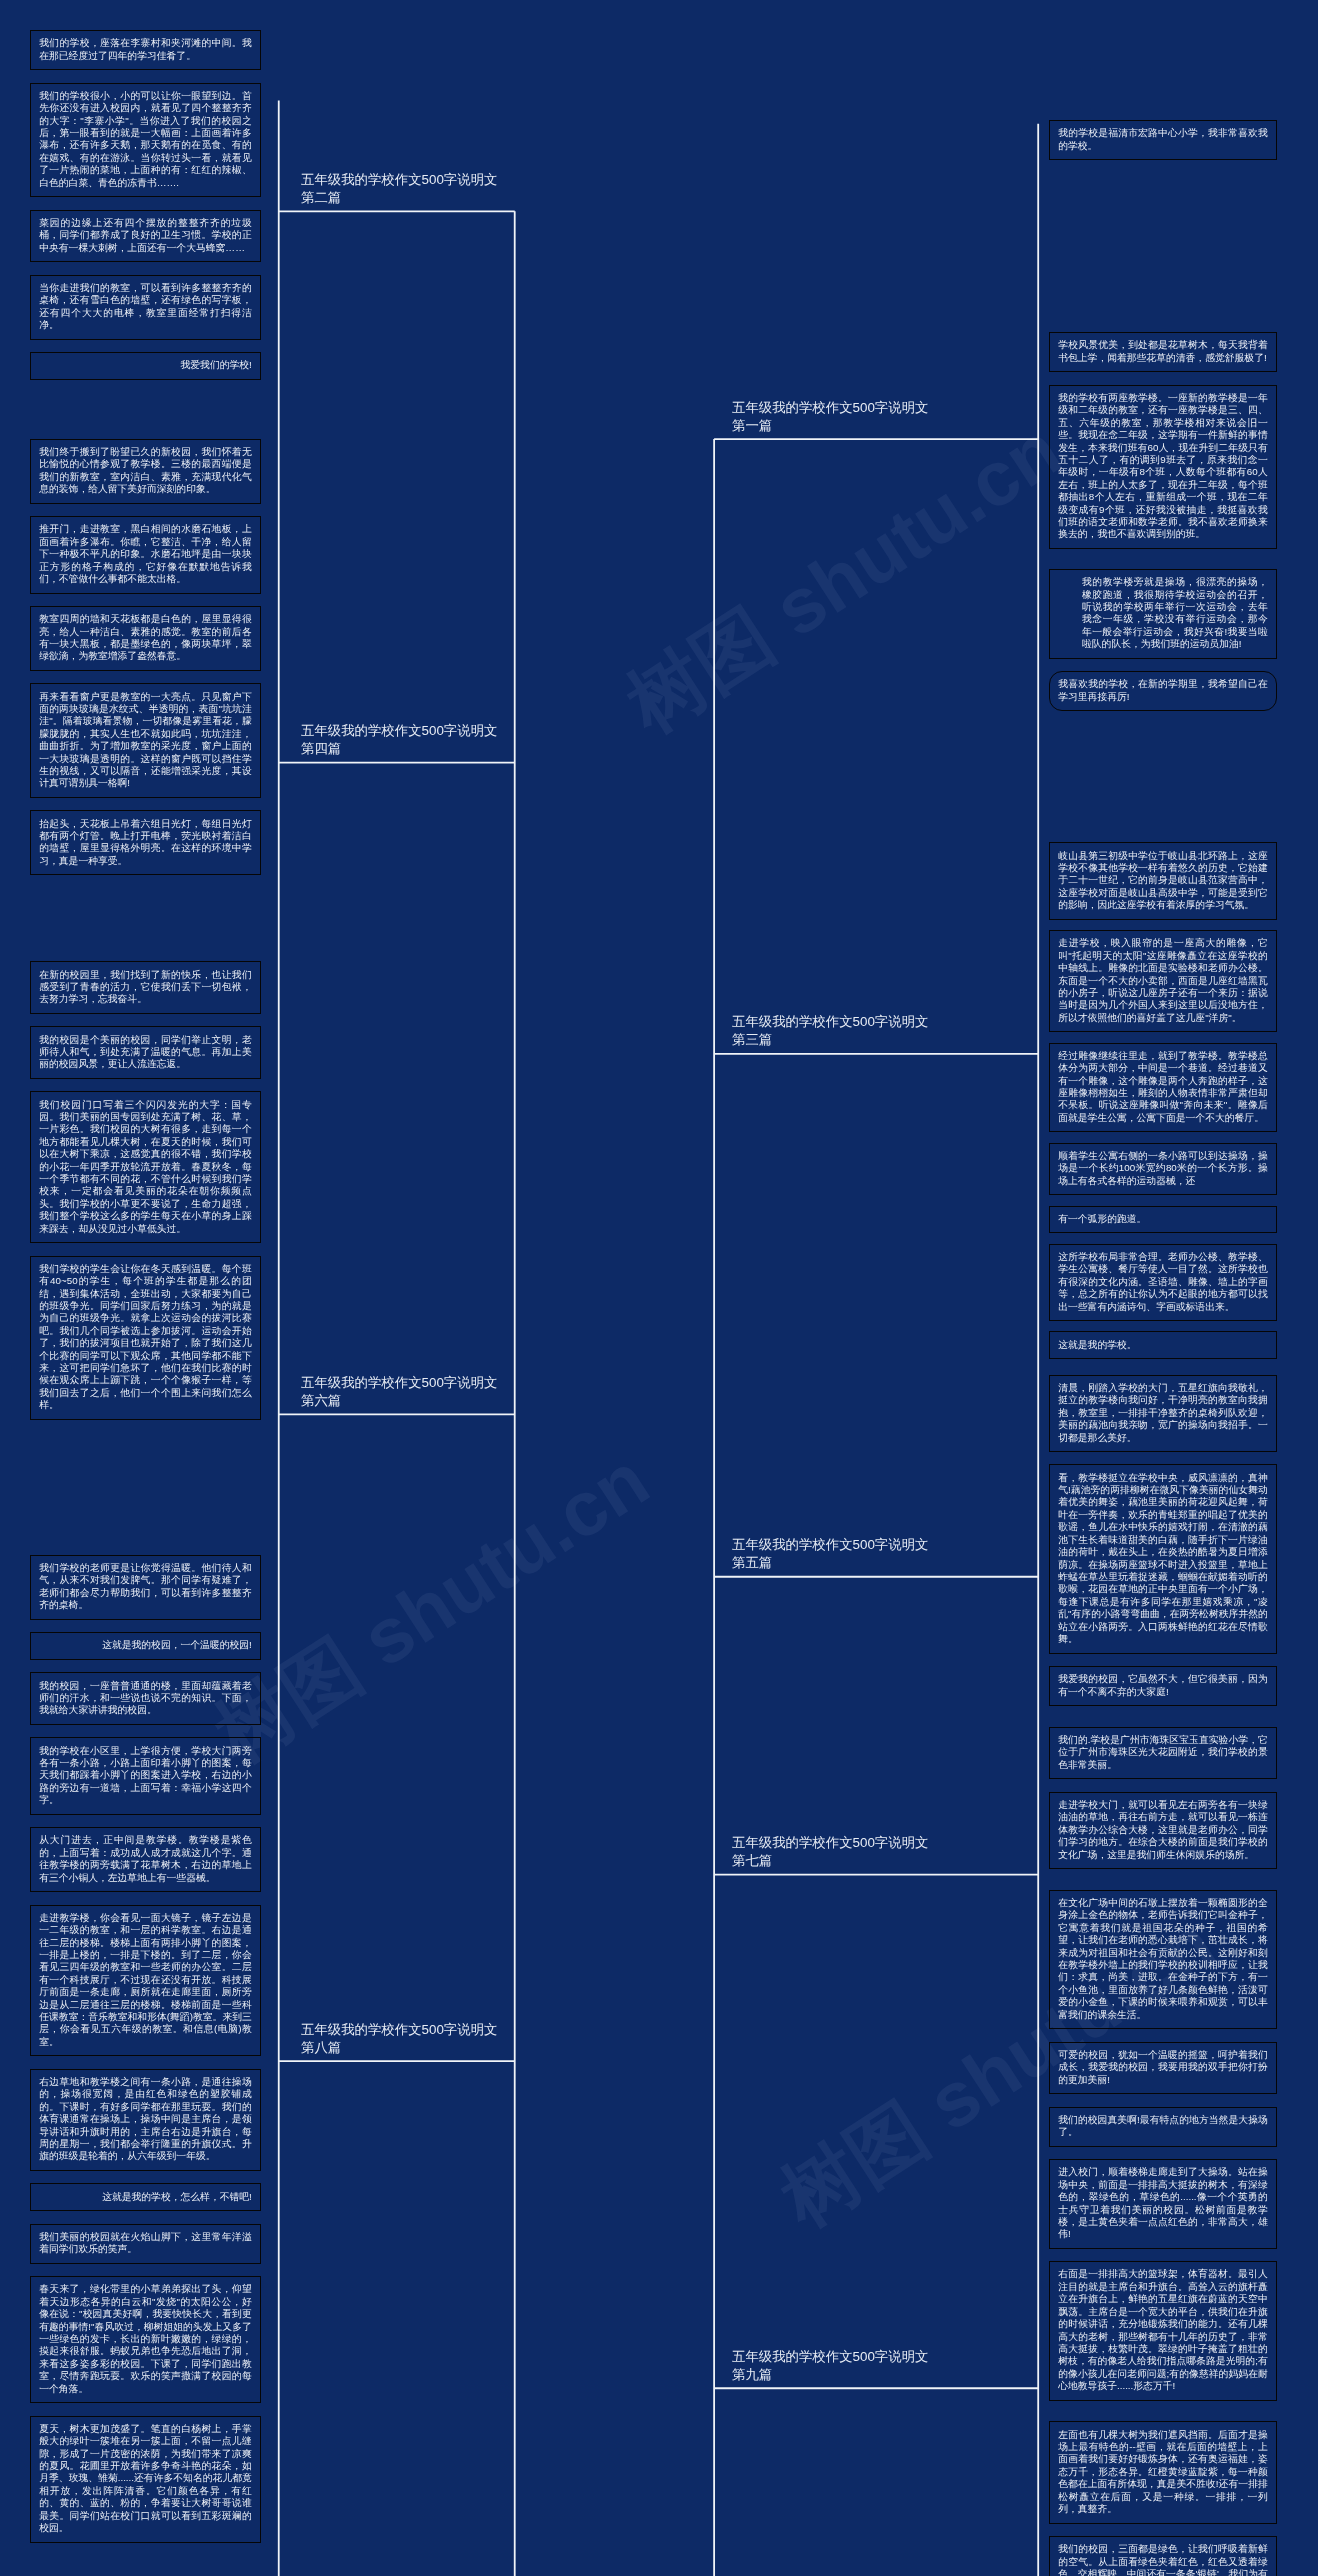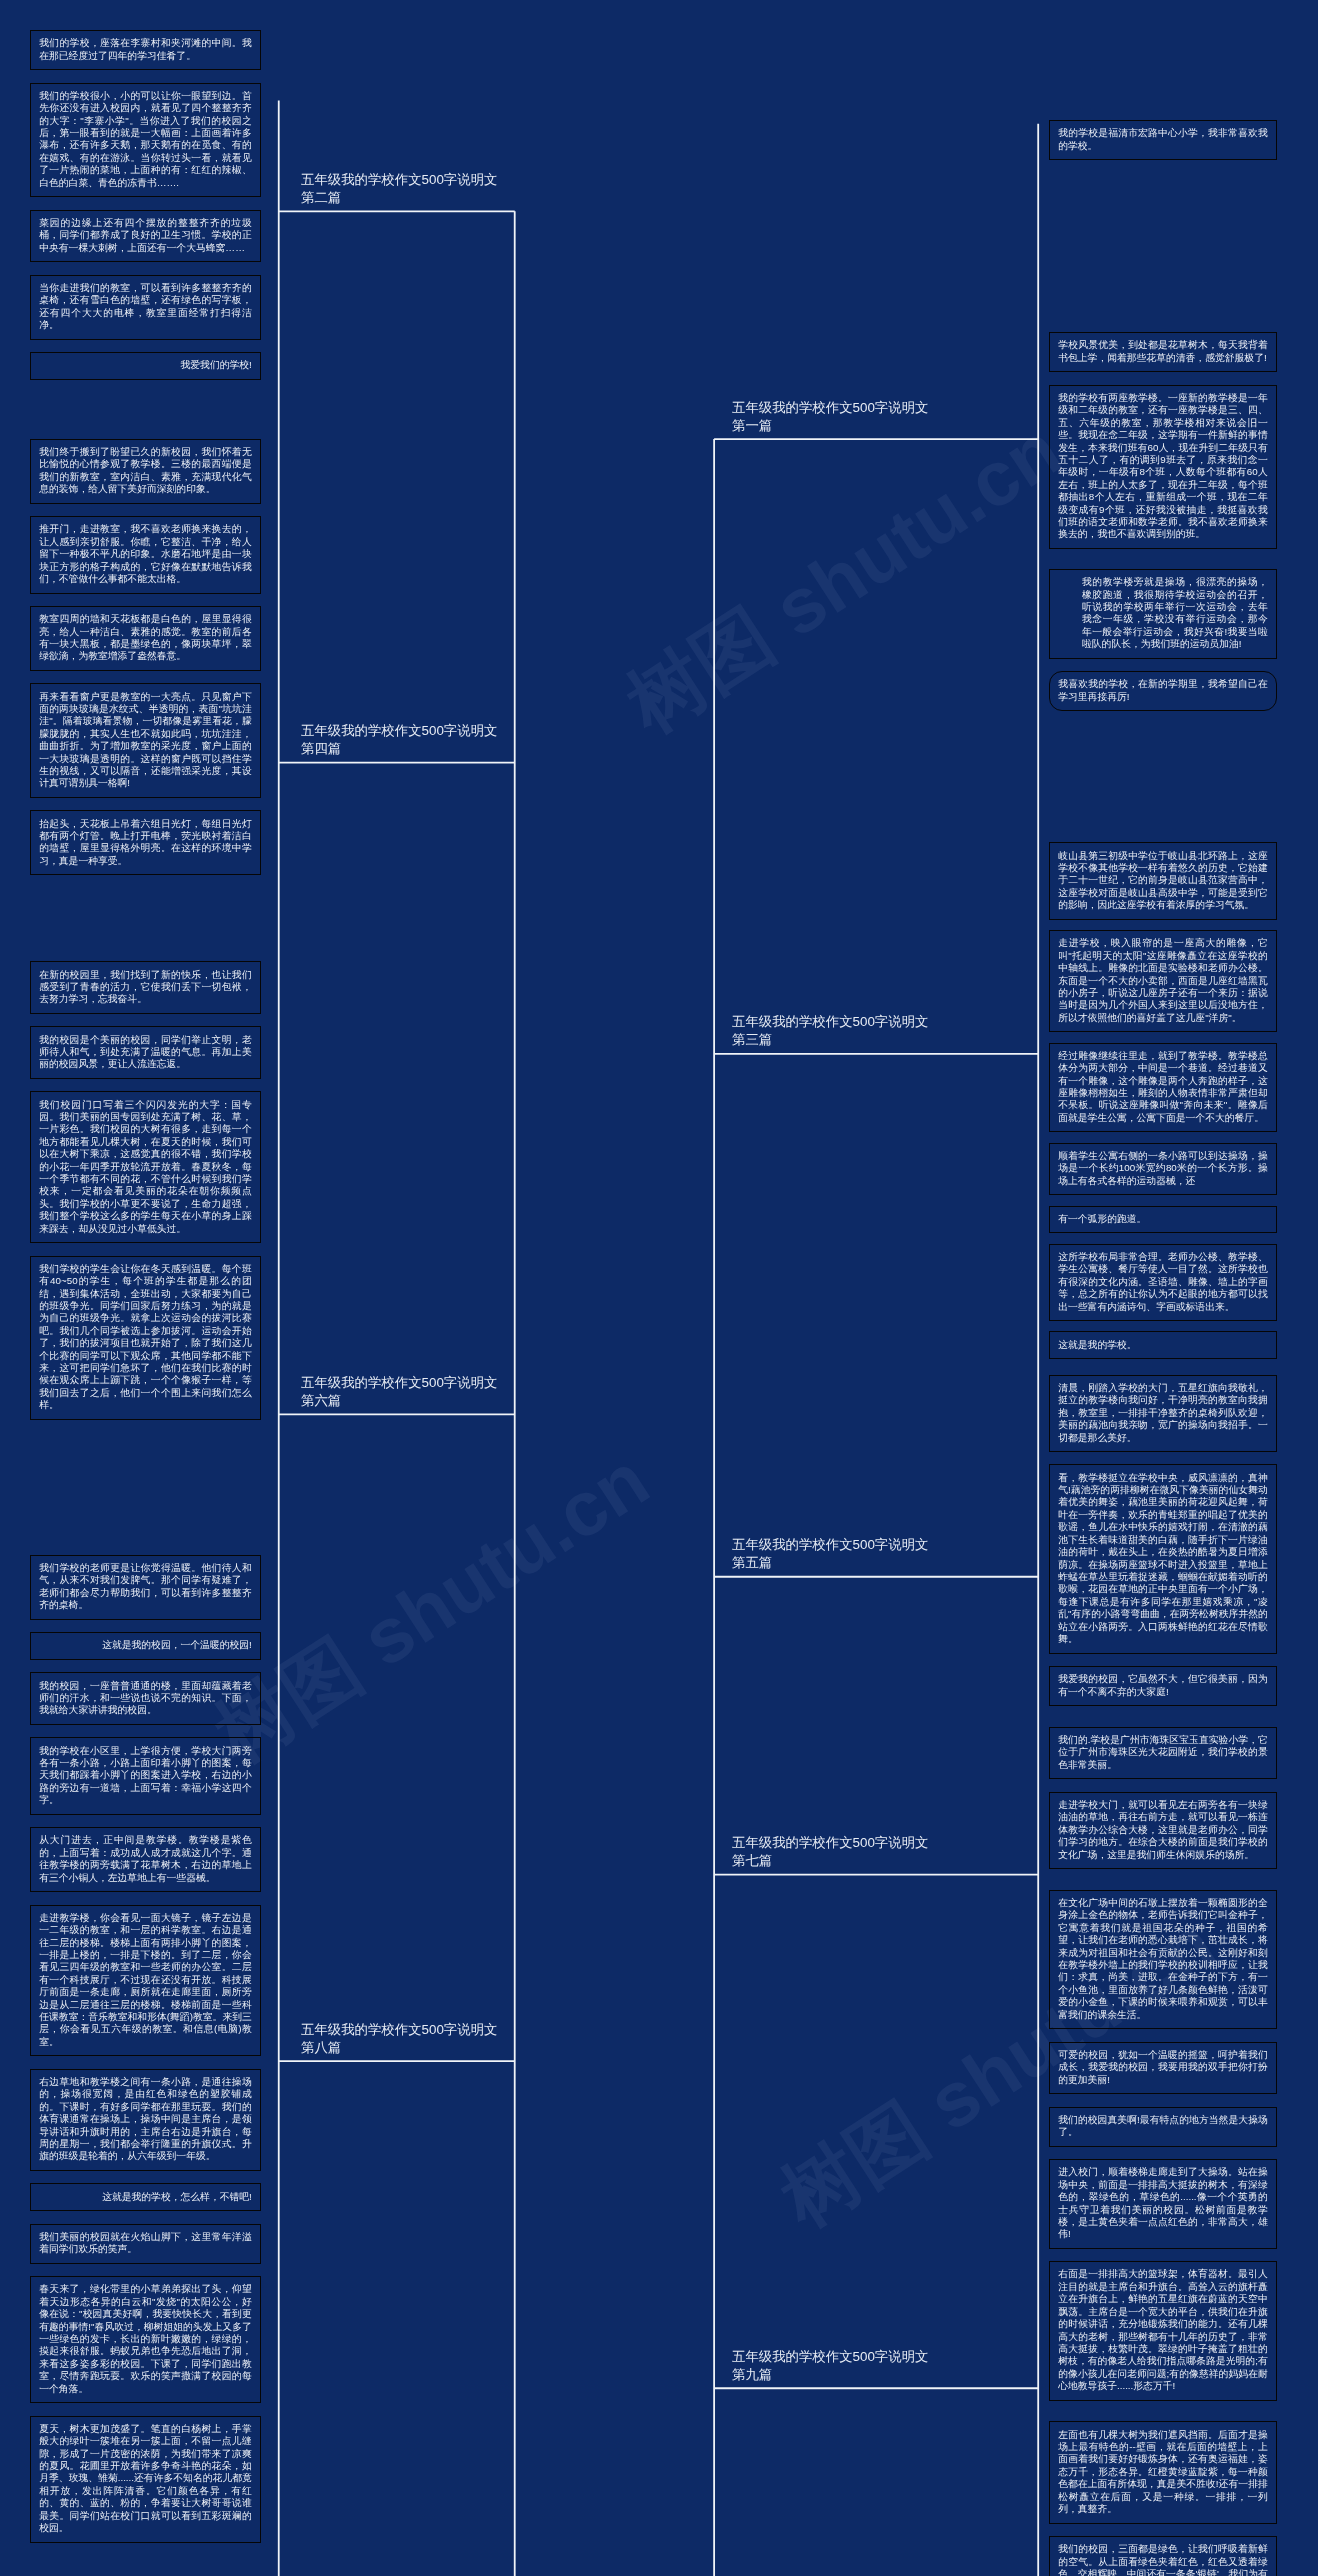--- a/index.html
+++ b/index.html
@@ -91,21 +91,21 @@
     <span class="t2">第九篇</span>
   </div>
 
   <div class="col col-left">
     <div class="node" style="margin-top:30px;">我们的学校，座落在李寨村和夹河滩的中间。我在那已经度过了四年的学习佳肴了。</div>
     <div class="node" style="margin-top:12.4px;">我们的学校很小，小的可以让你一眼望到边。首先你还没有进入校园内，就看见了四个整整齐齐的大字："李寨小学"。当你进入了我们的校园之后，第一眼看到的就是一大幅画：上面画着许多瀑布，还有许多天鹅，那天鹅有的在觅食、有的在嬉戏、有的在游泳。当你转过头一看，就看见了一片热闹的菜地，上面种的有：红红的辣椒、白色的白菜、青色的冻青书…….</div>
     <div class="node" style="margin-top:12.4px;">菜园的边缘上还有四个摆放的整整齐齐的垃圾桶，同学们都养成了良好的卫生习惯。学校的正中央有一棵大刺树，上面还有一个大马蜂窝……</div>
     <div class="node" style="margin-top:12.4px;">当你走进我们的教室，可以看到许多整整齐齐的桌椅，还有雪白色的墙壁，还有绿色的写字板，还有四个大大的电棒，教室里面经常打扫得洁净。</div>
     <div class="node alignr" style="margin-top:12.4px;">我爱我们的学校!</div>
     <div class="node" style="margin-top:59px;">我们终于搬到了盼望已久的新校园，我们怀着无比愉悦的心情参观了教学楼。三楼的最西端便是我们的新教室，室内洁白、素雅，充满现代化气息的装饰，给人留下美好而深刻的印象。</div>
-    <div class="node" style="margin-top:12.4px;">推开门，走进教室，我不喜欢老师换来换去的，让人感到亲切舒服。你瞧，它整洁、干净，给人留下一种极不平凡的印象。水磨石地坪是由一块块正方形的格子构成的，它好像在默默地告诉我们，不管做什么事都不能太出格。</div>
+    <div class="node" style="margin-top:12.4px;">推开门，走进教室，黑白相间的水磨石地板，上面画着许多瀑布。你瞧，它整洁、干净，给人留下一种极不平凡的印象。水磨石地坪是由一块块正方形的格子构成的，它好像在默默地告诉我们，不管做什么事都不能太出格。</div>
     <div class="node" style="margin-top:12.4px;">教室四周的墙和天花板都是白色的，屋里显得很亮，给人一种洁白、素雅的感觉。教室的前后各有一块大黑板，都是墨绿色的，像两块草坪，翠绿欲滴，为教室增添了盎然春意。</div>
     <div class="node" style="margin-top:12.4px;">再来看看窗户更是教室的一大亮点。只见窗户下面的两块玻璃是水纹式、半透明的，表面"坑坑洼洼"。隔着玻璃看景物，一切都像是雾里看花，朦朦胧胧的，其实人生也不就如此吗，坑坑洼洼，曲曲折折。为了增加教室的采光度，窗户上面的一大块玻璃是透明的。这样的窗户既可以挡住学生的视线，又可以隔音，还能增强采光度，其设计真可谓别具一格啊!</div>
     <div class="node" style="margin-top:12.4px;">抬起头，天花板上吊着六组日光灯，每组日光灯都有两个灯管。晚上打开电棒，荧光映衬着洁白的墙壁，屋里显得格外明亮。在这样的环境中学习，真是一种享受。</div>
     <div class="node" style="margin-top:86px;">在新的校园里，我们找到了新的快乐，也让我们感受到了青春的活力，它使我们丢下一切包袱，去努力学习，忘我奋斗。</div>
     <div class="node" style="margin-top:12.4px;">我的校园是个美丽的校园，同学们举止文明，老师待人和气，到处充满了温暖的气息。再加上美丽的校园风景，更让人流连忘返。</div>
     <div class="node" style="margin-top:12.4px;">我们校园门口写着三个闪闪发光的大字：国专园。我们美丽的国专园到处充满了树、花、草，一片彩色。我们校园的大树有很多，走到每一个地方都能看见几棵大树，在夏天的时候，我们可以在大树下乘凉，这感觉真的很不错，我们学校的小花一年四季开放轮流开放着。春夏秋冬，每一个季节都有不同的花，不管什么时候到我们学校来，一定都会看见美丽的花朵在朝你频频点头。我们学校的小草更不要说了，生命力超强，我们整个学校这么多的学生每天在小草的身上踩来踩去，却从没见过小草低头过。</div>
     <div class="node" style="margin-top:12.4px;">我们学校的学生会让你在冬天感到温暖。每个班有40~50的学生，每个班的学生都是那么的团结，遇到集体活动，全班出动，大家都要为自己的班级争光。同学们回家后努力练习，为的就是为自己的班级争光。就拿上次运动会的拔河比赛吧。我们几个同学被选上参加拔河。运动会开始了，我们的拔河项目也就开始了，除了我们这几个比赛的同学可以下观众席，其他同学都不能下来，这可把同学们急坏了，他们在我们比赛的时候在观众席上上蹦下跳，一个个像猴子一样，等我们回去了之后，他们一个个围上来问我们怎么样。</div>
     <div class="node" style="margin-top:135px;">我们学校的老师更是让你觉得温暖。他们待人和气，从来不对我们发脾气。那个同学有疑难了，老师们都会尽力帮助我们，可以看到许多整整齐齐的桌椅。</div>
     <div class="node alignr" style="margin-top:12.4px;">这就是我的校园，一个温暖的校园!</div>
     <div class="node" style="margin-top:12.4px;">我的校园，一座普普通通的楼，里面却蕴藏着老师们的汗水，和一些说也说不完的知识。下面，我就给大家讲讲我的校园。</div>

